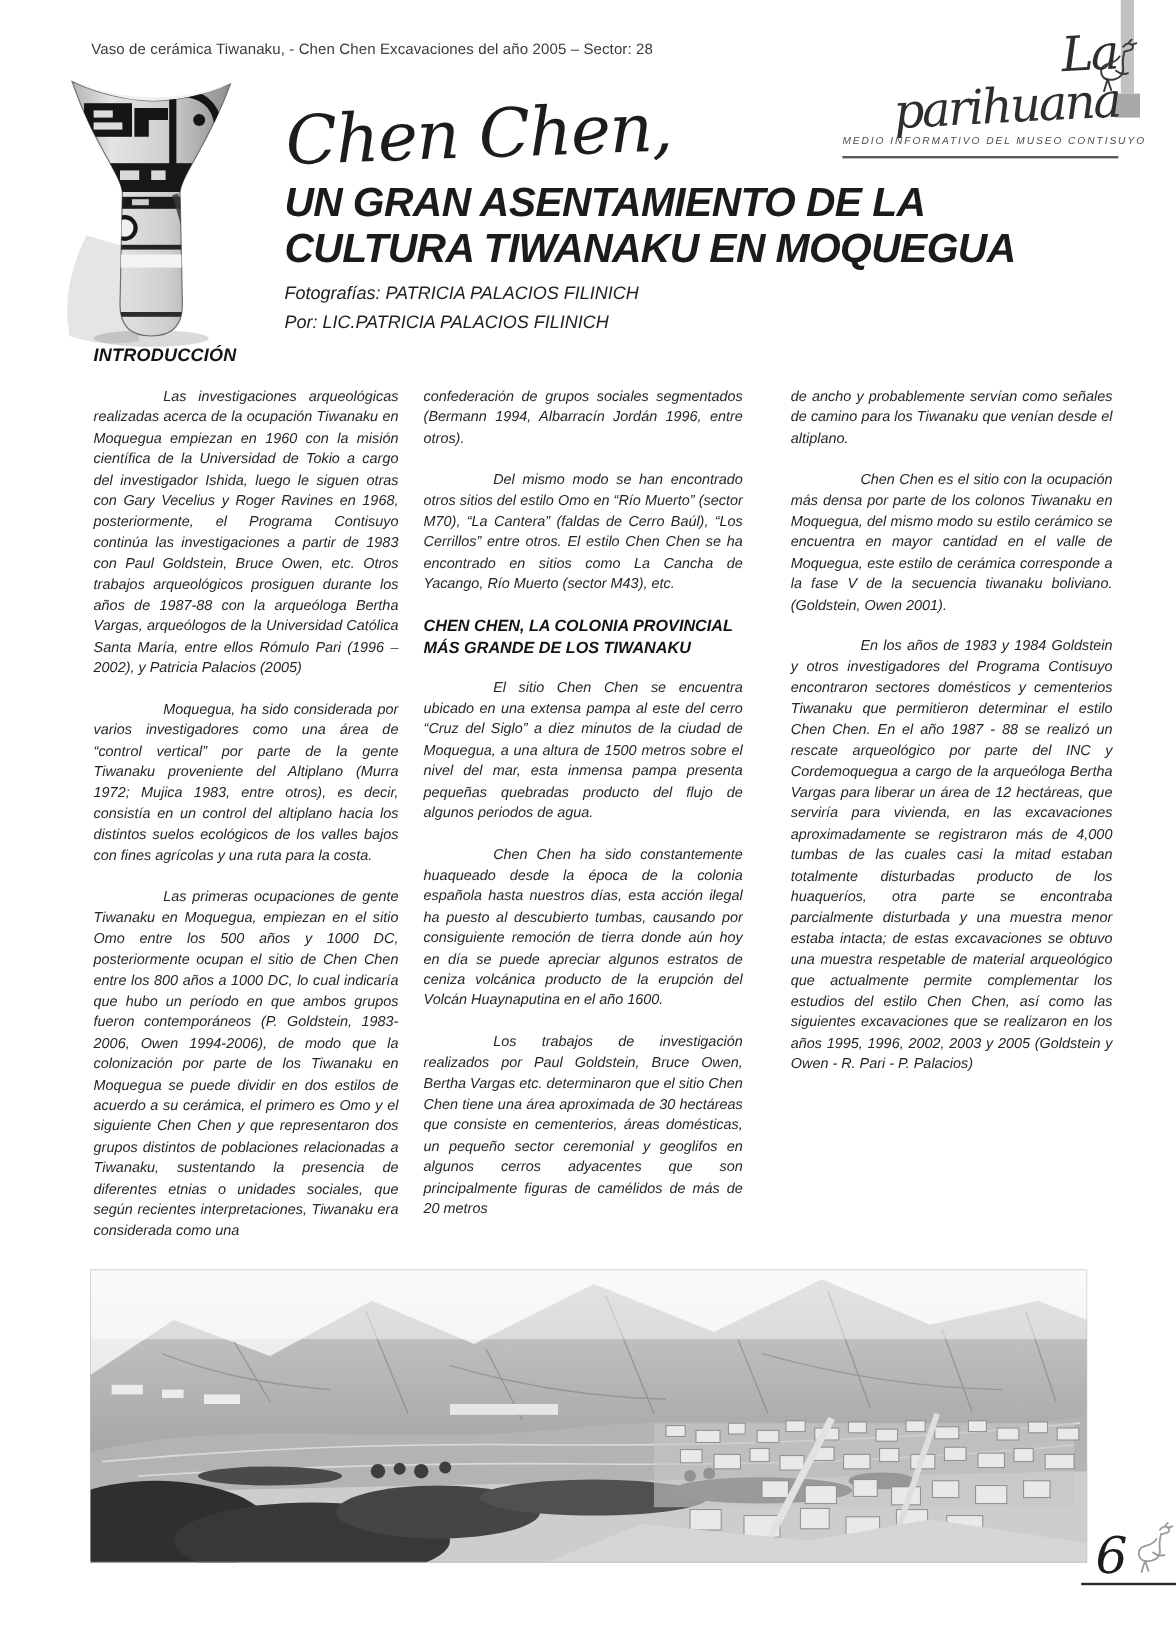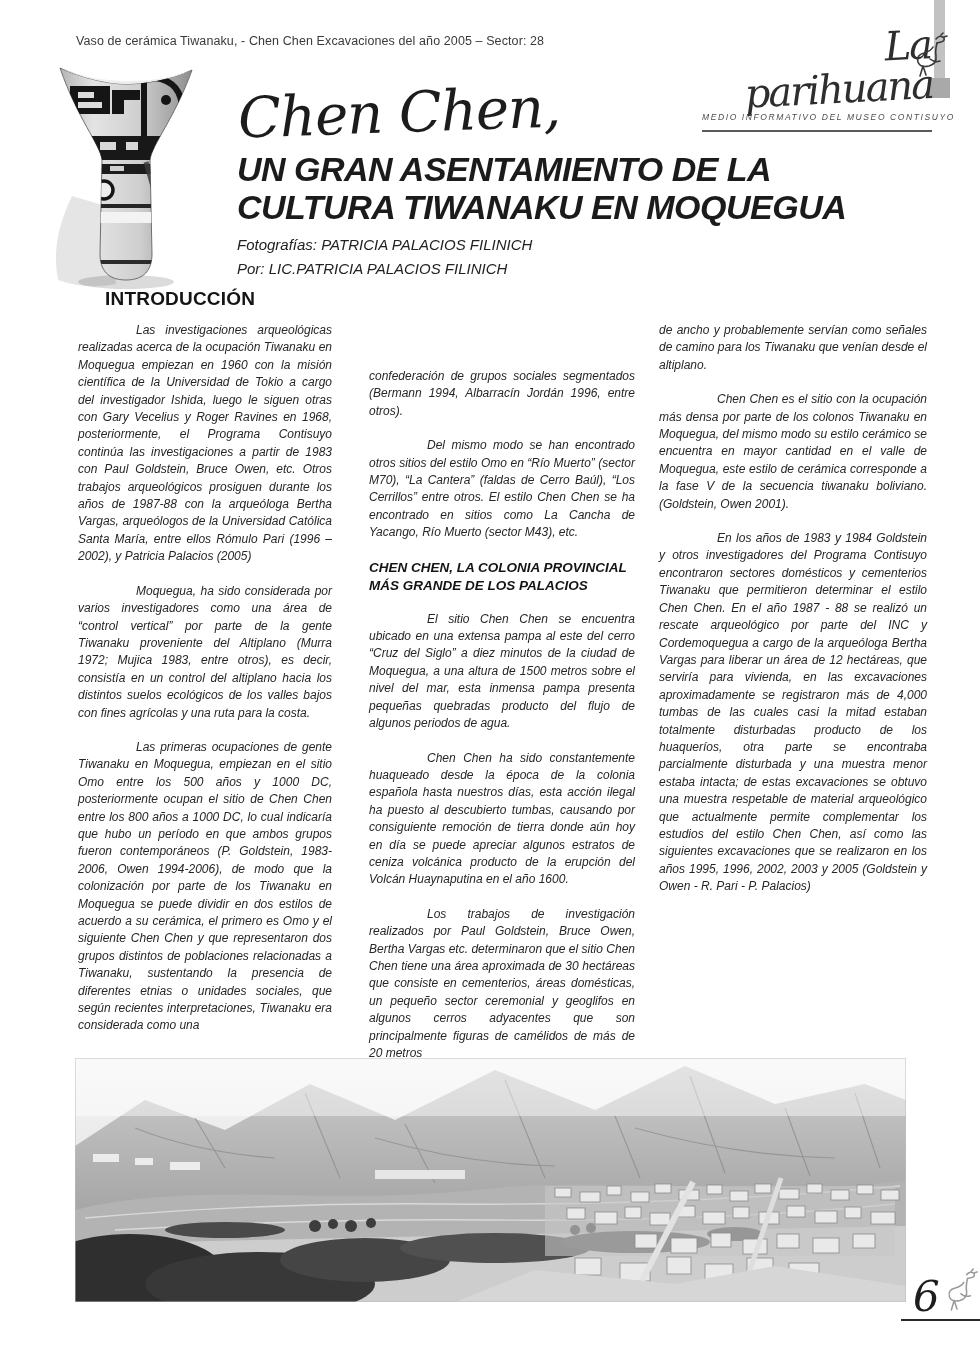--- a/index.html
+++ b/index.html
@@ -41,29 +41,29 @@
     position:absolute;left:237px;top:150px;width:690px;
     font-size:34px;line-height:38px;font-weight:700;font-style:italic;
     color:#1b1b1b;letter-spacing:-.5px;
   }
   .byline{
     position:absolute;left:237px;top:233px;font-size:15px;font-style:italic;
     color:#222;line-height:24px;
   }
   
   .intro-heading{
-    position:absolute;left:78px;top:288px;font-size:19px;font-weight:700;
-    color:#141414;letter-spacing:.2px;margin-left:27px;
+    position:absolute;left:78px;top:288px;font-size:15px;font-weight:700;
+    font-style:italic;color:#141414;letter-spacing:.2px;
   }
   .col{
     position:absolute;top:322px;font-size:12px;line-height:17.4px;
     font-style:italic;color:#262626;text-align:justify;
   }
   .col1{left:78px;width:254px;}
-  .col2{left:369px;width:266px;margin-top:46px;}
+  .col2{left:353px;width:266px;}
   .col3{left:659px;width:268px;}
   .col p{margin:0 0 17px 0;text-indent:58px;}
   .col p.cont{text-indent:0;}
   .col-heading{
     font-weight:700;font-style:italic;font-size:13.5px;line-height:18px;
     color:#141414;margin:6px 0 16px 0;text-align:left;
   }
   
   .photo{position:absolute;left:75px;top:1058px;width:831px;height:244px;}
   
@@ -153,21 +153,21 @@
 
 <div class="col col1">
   <p>Las investigaciones arqueológicas realizadas acerca de la ocupación Tiwanaku en Moquegua empiezan en 1960 con la misión científica de la Universidad de Tokio a cargo del investigador Ishida, luego le siguen otras con Gary Vecelius y Roger Ravines en 1968, posteriormente, el Programa Contisuyo continúa las investigaciones a partir de 1983 con Paul Goldstein, Bruce Owen, etc. Otros trabajos arqueológicos prosiguen durante los años de 1987-88 con la arqueóloga Bertha Vargas, arqueólogos de la Universidad Católica Santa María, entre ellos Rómulo Pari (1996 –2002), y Patricia Palacios (2005)</p>
   <p>Moquegua, ha sido considerada por varios investigadores como una área de “control vertical” por parte de la gente Tiwanaku proveniente del Altiplano (Murra 1972; Mujica 1983, entre otros), es decir, consistía en un control del altiplano hacia los distintos suelos ecológicos de los valles bajos con fines agrícolas y una ruta para la costa.</p>
   <p>Las primeras ocupaciones de gente Tiwanaku en Moquegua, empiezan  en el sitio Omo entre los 500 años y 1000 DC, posteriormente ocupan el sitio de Chen Chen entre los 800 años a 1000 DC, lo cual indicaría que hubo un período en que ambos grupos fueron contemporáneos (P. Goldstein, 1983-2006, Owen 1994-2006), de modo que la colonización por parte de los Tiwanaku en Moquegua se puede dividir en dos estilos de acuerdo a su cerámica, el primero es Omo y el siguiente Chen Chen y que representaron  dos grupos distintos de poblaciones relacionadas a Tiwanaku, sustentando la presencia de diferentes etnias o unidades sociales, que según recientes interpretaciones, Tiwanaku era considerada como una</p>
 </div>
 
 <div class="col col2">
   <p class="cont">confederación de grupos sociales segmentados (Bermann 1994, Albarracín Jordán 1996, entre otros).</p>
   <p>Del mismo modo se han encontrado otros sitios del estilo Omo en “Río Muerto” (sector M70), “La Cantera” (faldas de Cerro Baúl), “Los Cerrillos” entre otros. El estilo Chen Chen se ha encontrado en sitios como La Cancha de Yacango, Río Muerto (sector M43), etc.</p>
-  <div class="col-heading">CHEN CHEN, LA COLONIA PROVINCIAL MÁS GRANDE DE LOS PALACIOS</div>
+  <div class="col-heading">CHEN CHEN, LA COLONIA PROVINCIAL MÁS GRANDE DE LOS TIWANAKU</div>
   <p>El sitio Chen Chen se encuentra ubicado en una extensa pampa al este del cerro “Cruz del Siglo” a diez minutos de la ciudad de Moquegua, a una altura de 1500 metros sobre el nivel del mar, esta inmensa pampa presenta pequeñas quebradas producto del flujo de algunos periodos de agua.</p>
   <p>Chen Chen ha sido constantemente huaqueado desde la época de la colonia española hasta nuestros días, esta acción ilegal ha puesto al descubierto tumbas, causando por consiguiente remoción de tierra donde aún hoy en día se puede apreciar algunos estratos de ceniza volcánica producto de la erupción del Volcán Huaynaputina en el año 1600.</p>
   <p>Los trabajos de investigación realizados por Paul Goldstein, Bruce Owen, Bertha Vargas etc. determinaron que el sitio Chen Chen tiene una área aproximada de 30 hectáreas que consiste en cementerios, áreas domésticas, un pequeño sector ceremonial y geoglifos en algunos cerros adyacentes que son principalmente figuras de camélidos de más de 20 metros</p>
 </div>
 
 <div class="col col3">
   <p class="cont">de ancho y probablemente servían como señales de camino para los Tiwanaku que venían desde el altiplano.</p>
   <p>Chen Chen es el sitio con la ocupación más densa por parte de los colonos Tiwanaku en Moquegua, del mismo modo su estilo cerámico se encuentra en mayor cantidad en el valle de Moquegua, este estilo de cerámica corresponde a la fase V de la secuencia tiwanaku boliviano. (Goldstein, Owen 2001).</p>
   <p>En los años de 1983 y 1984 Goldstein y otros investigadores del Programa Contisuyo encontraron sectores domésticos y cementerios Tiwanaku que permitieron determinar el estilo Chen Chen. En el año 1987 - 88 se realizó un rescate arqueológico por parte del INC y Cordemoquegua a cargo de la arqueóloga Bertha Vargas para liberar un área de 12 hectáreas, que serviría para vivienda, en las excavaciones aproximadamente se registraron más de 4,000 tumbas de las cuales casi la mitad estaban totalmente disturbadas producto de los huaqueríos, otra parte se encontraba parcialmente disturbada y una muestra menor estaba intacta; de estas excavaciones se obtuvo una muestra respetable de material arqueológico que actualmente permite complementar los estudios del estilo Chen Chen, así como las siguientes excavaciones que se realizaron en los años 1995, 1996, 2002, 2003 y 2005 (Goldstein y Owen - R. Pari - P. Palacios)</p>
 </div>

